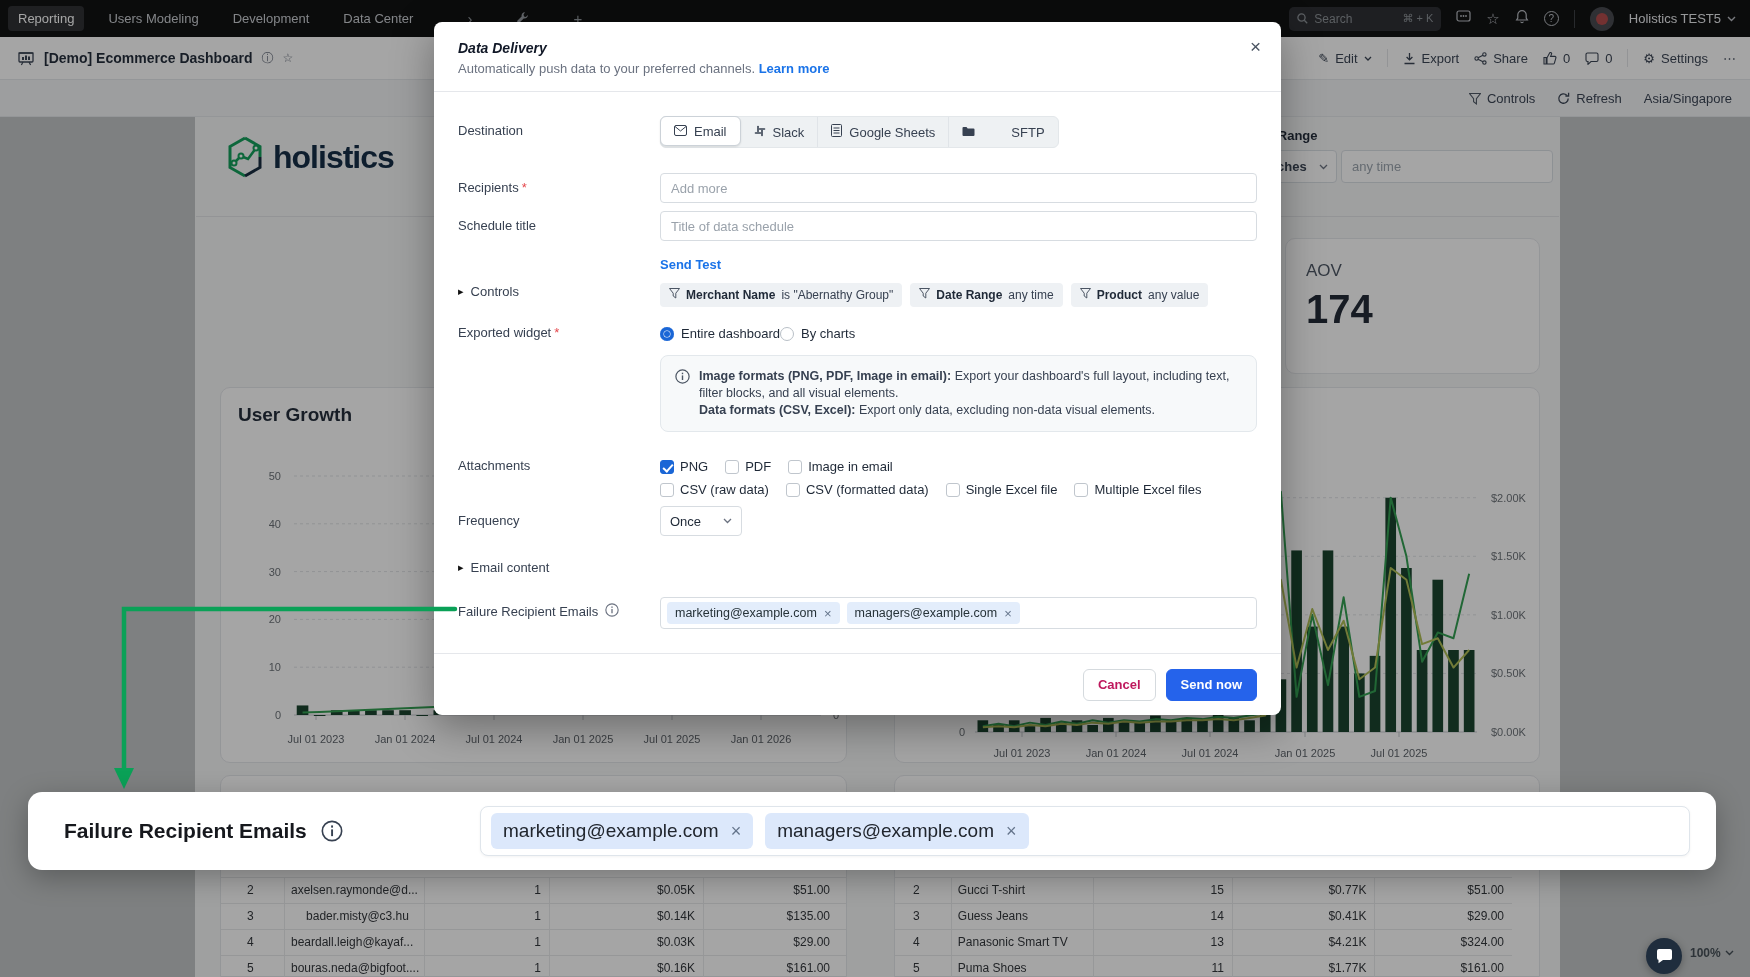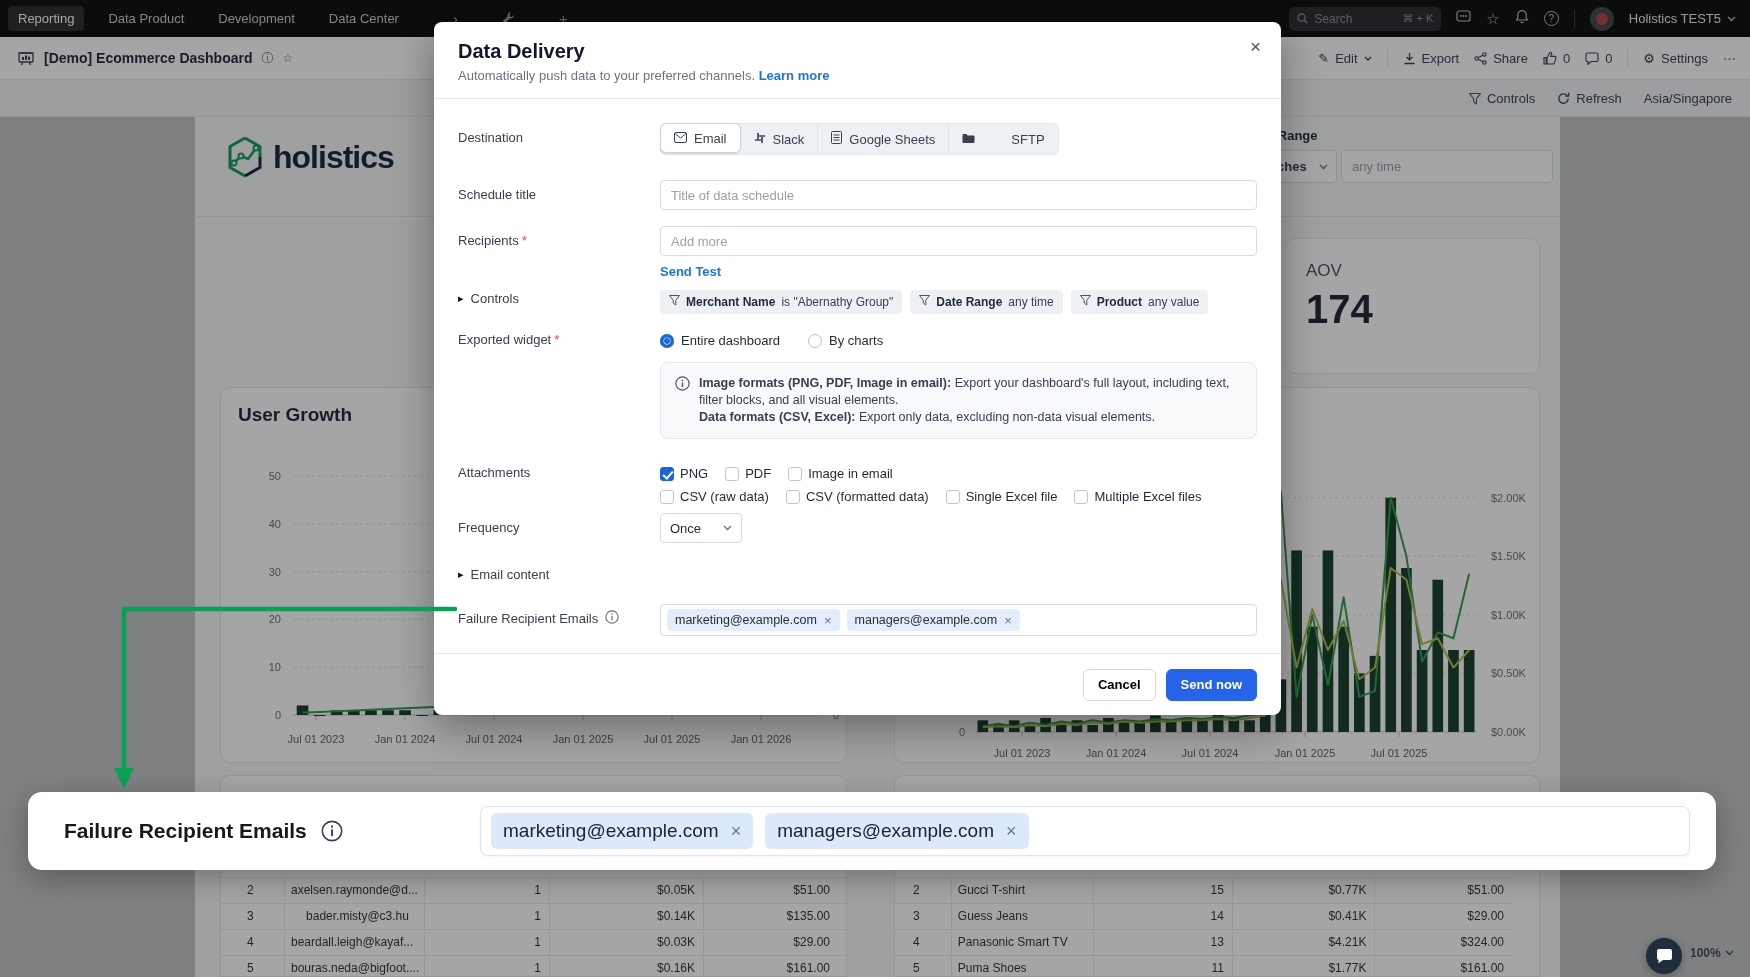--- a/index.html
+++ b/index.html
@@ -54,59 +54,59 @@
   .t-rows { position:absolute; left:0; right:0; top:101px; }
   .t-row { display:flex; border-top:1px solid #e7e9eb; height:26px; }
   .t-cell { font-size:12px; color:#2f3338; line-height:25px; border-right:1px solid #e9ebed; overflow:hidden; white-space:nowrap; }
 
   
   .overlay { position:absolute; inset:0; background:rgba(10,10,12,0.37); z-index:10; }
 
   
   .modal { position:absolute; left:434px; top:22px; width:847px; height:693px; background:#fff; border-radius:8px; box-shadow:0 12px 42px rgba(0,0,0,.35); z-index:20; }
   .m-head { padding:18px 24px 15px; border-bottom:1px solid #e5e7eb; position:relative; }
-  .m-title { font-size:20px; font-weight:bold; color:#111827; }
+  .m-title { font-size:14px; font-weight:bold; color:#111827;font-style:italic; }
   .m-sub { font-size:13px; color:#6b7280; margin-top:5px; }
   .link { color:#1a73e8; font-weight:bold; cursor:pointer; text-decoration:none; }
   .m-close { position:absolute; right:20px; top:14px; font-size:19px; color:#4b5563; cursor:pointer; }
   .m-body { padding:24px; }
   .m-row { display:flex; align-items:flex-start; }
   .m-label { width:202px; flex-shrink:0; font-size:13px; color:#374151; padding-top:7px; display:flex; align-items:center; gap:7px; }
   .m-label .caret { font-size:11px; color:#111; }
   .req { color:#e5484d; margin-left:3px; }
   .fld { flex:1; }
   .inp { width:100%; height:30px; border:1px solid #d7dce1; border-radius:4px; padding:0 10px; font-size:13px; color:#1f2937; font-family:"Liberation Sans", sans-serif; }
   .inp::placeholder { color:#9aa2ab; }
   .seg { display:inline-flex; background:#eef1f3; border:1px solid #e3e7ea; border-radius:6px; }
   .seg-item { display:flex; align-items:center; gap:7px; padding:0 13px; height:30px; font-size:13px; color:#374151; border-right:1px solid #e0e4e8; cursor:pointer; white-space:nowrap; }
   .seg-item:last-child { border-right:none;gap:36px; }
   .seg-item.active { background:#fff; border:1px solid #ccd2d8; border-radius:6px; margin:-1px 0 -1px -1px; box-shadow:0 1px 2px rgba(0,0,0,.10); }
   .sendtest { font-size:13px; }
   .chips { display:flex; gap:8px; flex-wrap:nowrap; padding-top:3px; }
   .chip { display:flex; align-items:center; gap:6px; background:#eef1f4; border-radius:4px; height:24px; padding:0 9px; font-size:12px; color:#374151; white-space:nowrap; }
   .chip b { color:#1f2937; }
-  .radio-row { display:flex; gap:28px; padding-top:6px; }
+  .radio-row { display:flex; padding-top:6px; }
   .radio-item { display:flex; align-items:center; gap:7px; font-size:13px; color:#1f2937; }
   .radio { width:14px; height:14px; border-radius:50%; border:1px solid #b9c0c7; background:#fff; }
   .radio.sel { border:none; background:#1a66d6; box-shadow:inset 0 0 0 3.5px #1a66d6, inset 0 0 0 10px #fff; position:relative; }
   .radio.sel::after { content:""; position:absolute; left:4px; top:4px; width:6px; height:6px; border-radius:50%; background:#1a66d6; }
   .cb-rows { display:flex; flex-direction:column; gap:8px; padding-top:5px; }
   .cb-row { display:flex; gap:17px; }
   .cb-item { display:flex; align-items:center; gap:6px; font-size:13px; color:#1f2937; white-space:nowrap; }
   .cbox { width:14px; height:14px; border-radius:3px; border:1px solid #c0c6cd; background:#fff; position:relative; }
   .cbox.on { background:#1a66d6; border-color:#1a66d6; }
   .cbox.on::after { content:""; position:absolute; left:4px; top:1px; width:4px; height:8px; border:solid #fff; border-width:0 2px 2px 0; transform:rotate(42deg); }
   .infobox { background:#f7f9fa; border:1px solid #e3e8ec; border-radius:8px; padding:12px 14px; display:flex; gap:9px; font-size:12.5px; color:#374151; line-height:17px; }
   .sel-box { display:inline-flex; align-items:center; justify-content:space-between; width:82px; height:30px; border:1px solid #d7dce1; border-radius:4px; padding:0 9px; font-size:13px; color:#1f2937; cursor:pointer; }
   .tagfield { display:flex; align-items:center; gap:7px; width:100%; height:32px; border:1px solid #d7dce1; border-radius:4px; padding:0 6px; }
   .tag { display:flex; align-items:center; gap:7px; background:#e3edfb; border-radius:4px; height:22px; padding:0 8px; font-size:12.5px; color:#263238; white-space:nowrap; }
   .tag-x { color:#64748b; cursor:pointer; font-size:13px; }
   .m-foot { position:absolute; left:0; bottom:0; width:100%; height:62px; border-top:1px solid #e5e7eb; display:flex; align-items:center; justify-content:flex-end; gap:10px; padding-right:24px; }
   .btn { height:32px; padding:0 14px; border-radius:6px; font-size:13px; font-weight:bold; display:flex; align-items:center; cursor:pointer; }
-  .btn.ghost { background:#fff; border:1px solid #d5dade; color:#000000; }
+  .btn.ghost { background:#fff; border:1px solid #d5dade; color:#be185d; }
   .btn.primary { background:#2563eb; border:1px solid #2563eb; color:#fff; }
 
   
   .arrow-svg { position:absolute; inset:0; width:1750px; height:977px; z-index:25; pointer-events:none; }
   .callout { position:absolute; left:28px; top:792px; width:1688px; height:78px; background:#fff; border-radius:14px; box-shadow:0 8px 28px rgba(0,0,0,.28); z-index:26; display:flex; align-items:center; }
   .co-label { font-size:21px; font-weight:bold; color:#16181d; margin-left:36px; white-space:nowrap; }
   .co-info { margin-left:14px; display:flex; }
   .co-field { position:absolute; left:452px; top:14px; width:1210px; height:50px; border:1px solid #dfe5eb; border-radius:8px; background:#fff; display:flex; align-items:center; gap:12px; padding:0 10px; box-shadow:0 1px 3px rgba(0,0,0,.05); }
   .co-tag { display:flex; align-items:center; gap:12px; background:#dce8fb; border-radius:6px; height:36px; padding:0 12px; font-size:19px; color:#21262e; white-space:nowrap; }
   .co-tag .tag-x { font-size:18px; }
@@ -116,21 +116,21 @@
   .zoom-ctl { position:absolute; left:1690px; top:946px; z-index:28; display:flex; align-items:center; gap:4px; font-size:12px; color:#2d3338; font-weight:bold; cursor:pointer; }
 </style>
 </head>
 <body>
 
 <div class="screen">
 
   <div class="topnav">
     <div class="nav-tabs" id="nav-tabs">
         <div class="nav-tab active">Reporting</div>
-        <div class="nav-tab">Data Product</div>
+        <div class="nav-tab">Users Modeling</div>
         <div class="nav-tab">Development</div>
         <div class="nav-tab">Data Center</div>
       </div>
     <span class="nav-ico">›</span>
     <span class="nav-ico">
       <svg width="13" height="13" viewBox="0 0 13 13">
           <path d="M9 1.2 a3.4 3.4 0 0 0-3.4 4.2 L1.5 9.5 a1.5 1.5 0 0 0 2.1 2.1 L7.7 7.5 A3.4 3.4 0 0 0 11.9 4 L9.8 6 8 5.4 7.5 3.5 Z" fill="#9aa0a6"></path>
         </svg>
     </span>
     <span class="nav-ico">+</span>
@@ -517,30 +517,30 @@
               </div>
               <div class="seg-item">
                 <span><svg width="13" height="11" viewBox="0 0 13 11">
                     <path d="M0.5 2 a1 1 0 0 1 1-1 h3 l1.2 1.5 h5.8 a1 1 0 0 1 1 1 v5.5 a1 1 0 0 1-1 1 h-10 a1 1 0 0 1-1-1 z" fill="#374151"></path>
                   </svg></span>
                 <span>SFTP</span>
               </div>
             </div></div>
       </div>
 
-      <div class="m-row" style="margin-bottom:16px;">
-        <div class="m-label">Schedule title</div>
-        <div class="fld"><input class="inp" placeholder="Title of data schedule" style=""></div>
-      </div>
-
       <div class="m-row" style="margin-bottom:8px;">
         <div class="m-label">
           <span><span>Recipients</span><span class="req">*</span></span>
         </div>
         <div class="fld"><input class="inp" placeholder="Add more" style=""></div>
+      </div>
+
+      <div class="m-row" style="margin-bottom:16px;">
+        <div class="m-label">Schedule title</div>
+        <div class="fld"><input class="inp" placeholder="Title of data schedule" style=""></div>
       </div>
 
       <div class="m-row" style="margin-bottom:8px;">
         <div class="m-label"></div>
         <div class="fld sendtest"><a class="link">Send Test</a></div>
       </div>
 
       <div class="m-row" style="margin-bottom:13px;">
         <div class="m-label" style="padding-top:4px;">
           <span class="caret">▸</span>

